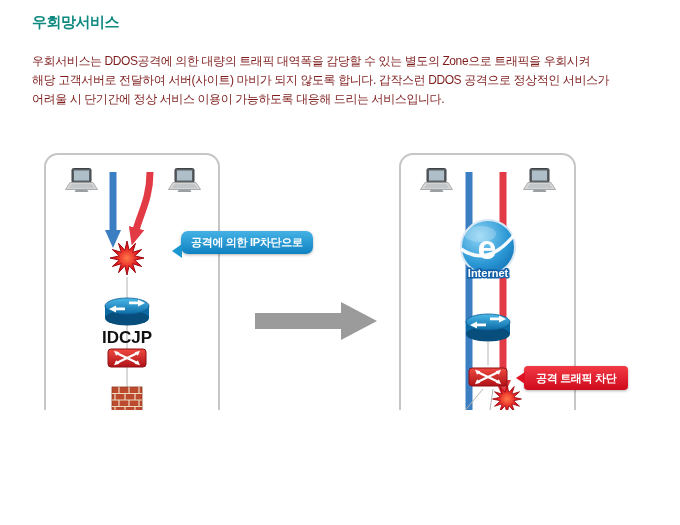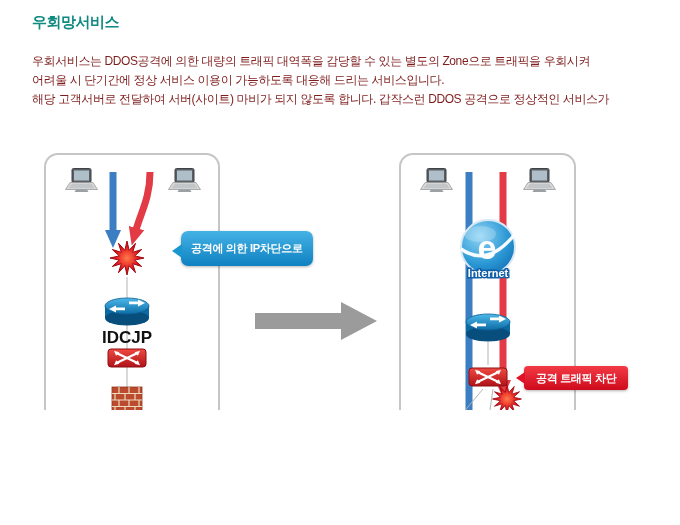--- a/index.html
+++ b/index.html
@@ -22,21 +22,21 @@
   .panel-right { left:399px; top:153px; width:177px; height:341px; }
 
   svg.gfx { position:absolute; left:0; top:0; }
 
   .callout {
     position:absolute; color:#fff; font-weight:bold; font-size:11px;
     text-align:center; letter-spacing:-0.3px; white-space:nowrap; z-index:5;
   }
   .callout span { display:block; }
   .callout-blue {
-    left:181px; top:231px; padding:10px 10px; line-height:15px;
+    left:181px; top:231px; padding:4px 10px; line-height:15px;
     border-radius:7px; background:linear-gradient(#45b2e5,#0e81c1);
     box-shadow:0 1px 3px rgba(0,0,0,.3);
   }
   .callout-blue::before {
     content:""; position:absolute; left:-9px; top:13px;
     border:7px solid transparent; border-left:none; border-right:10px solid #1b97d0;
   }
   .callout-red {
     left:524px; top:366px; padding:5px 12px; line-height:14px;
     border-radius:4px; background:linear-gradient(#f23a44,#ce0a1c);
@@ -64,22 +64,22 @@
 </style>
 </head>
 <body>
 
 <div class="stage">
 
   <h1 class="page-title">우회망서비스</h1>
 
   <p class="desc">
     <span>우회서비스는 DDOS공격에 의한 대량의 트래픽 대역폭을 감당할 수 있는 별도의 Zone으로 트래픽을 우회시켜</span>
+    <span>해당 고객서버로 전달하여 서버(사이트) 마비가 되지 않도록 합니다. 갑작스런 DDOS 공격으로 정상적인 서비스가</span>
     <span>어려울 시 단기간에 정상 서비스 이용이 가능하도록 대응해 드리는 서비스입니다.</span>
-    <span>해당 고객서버로 전달하여 서버(사이트) 마비가 되지 않도록 합니다. 갑작스런 DDOS 공격으로 정상적인 서비스가</span>
   </p>
 
   <div class="panel panel-left"></div>
   <div class="panel panel-right"></div>
 
   <svg class="gfx" width="680" height="525" viewBox="0 0 680 525" xmlns="http://www.w3.org/2000/svg">
     <defs>
       <linearGradient id="gradRouter" x1="0" y1="0" x2="0" y2="1">
         <stop offset="0" stop-color="#4cb9ea"></stop>
           <stop offset="1" stop-color="#0d6ca6"></stop>

